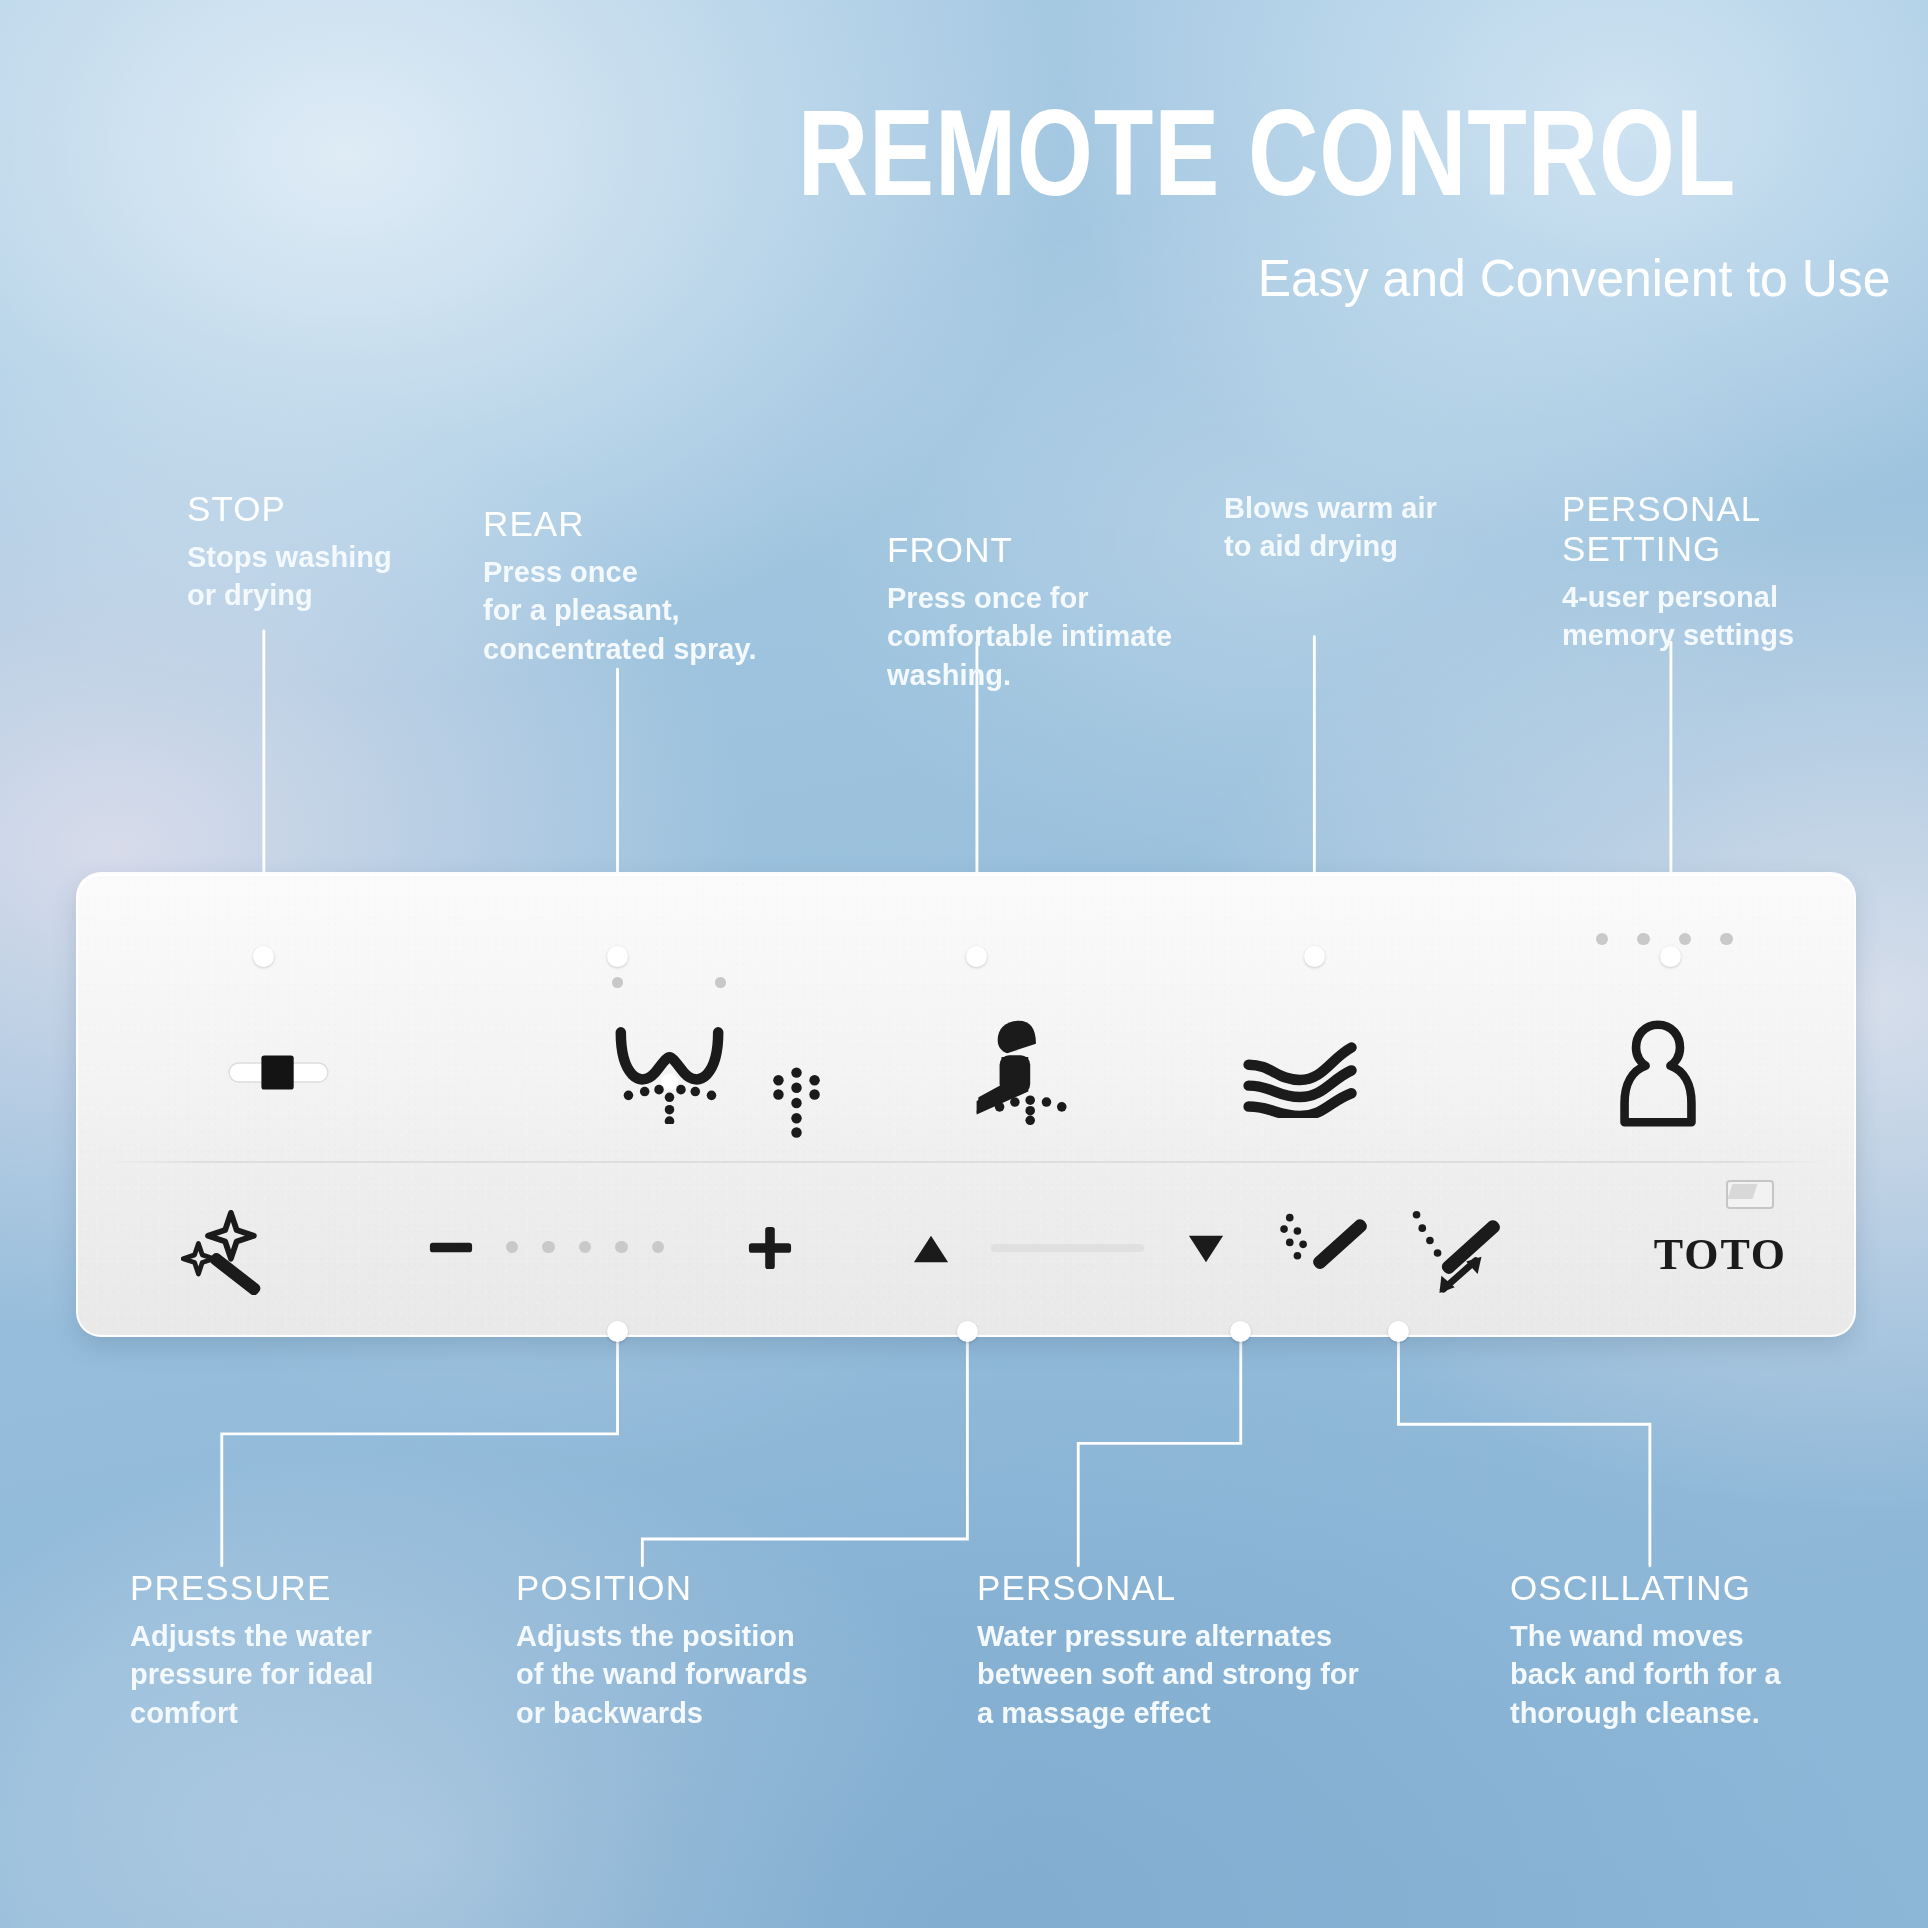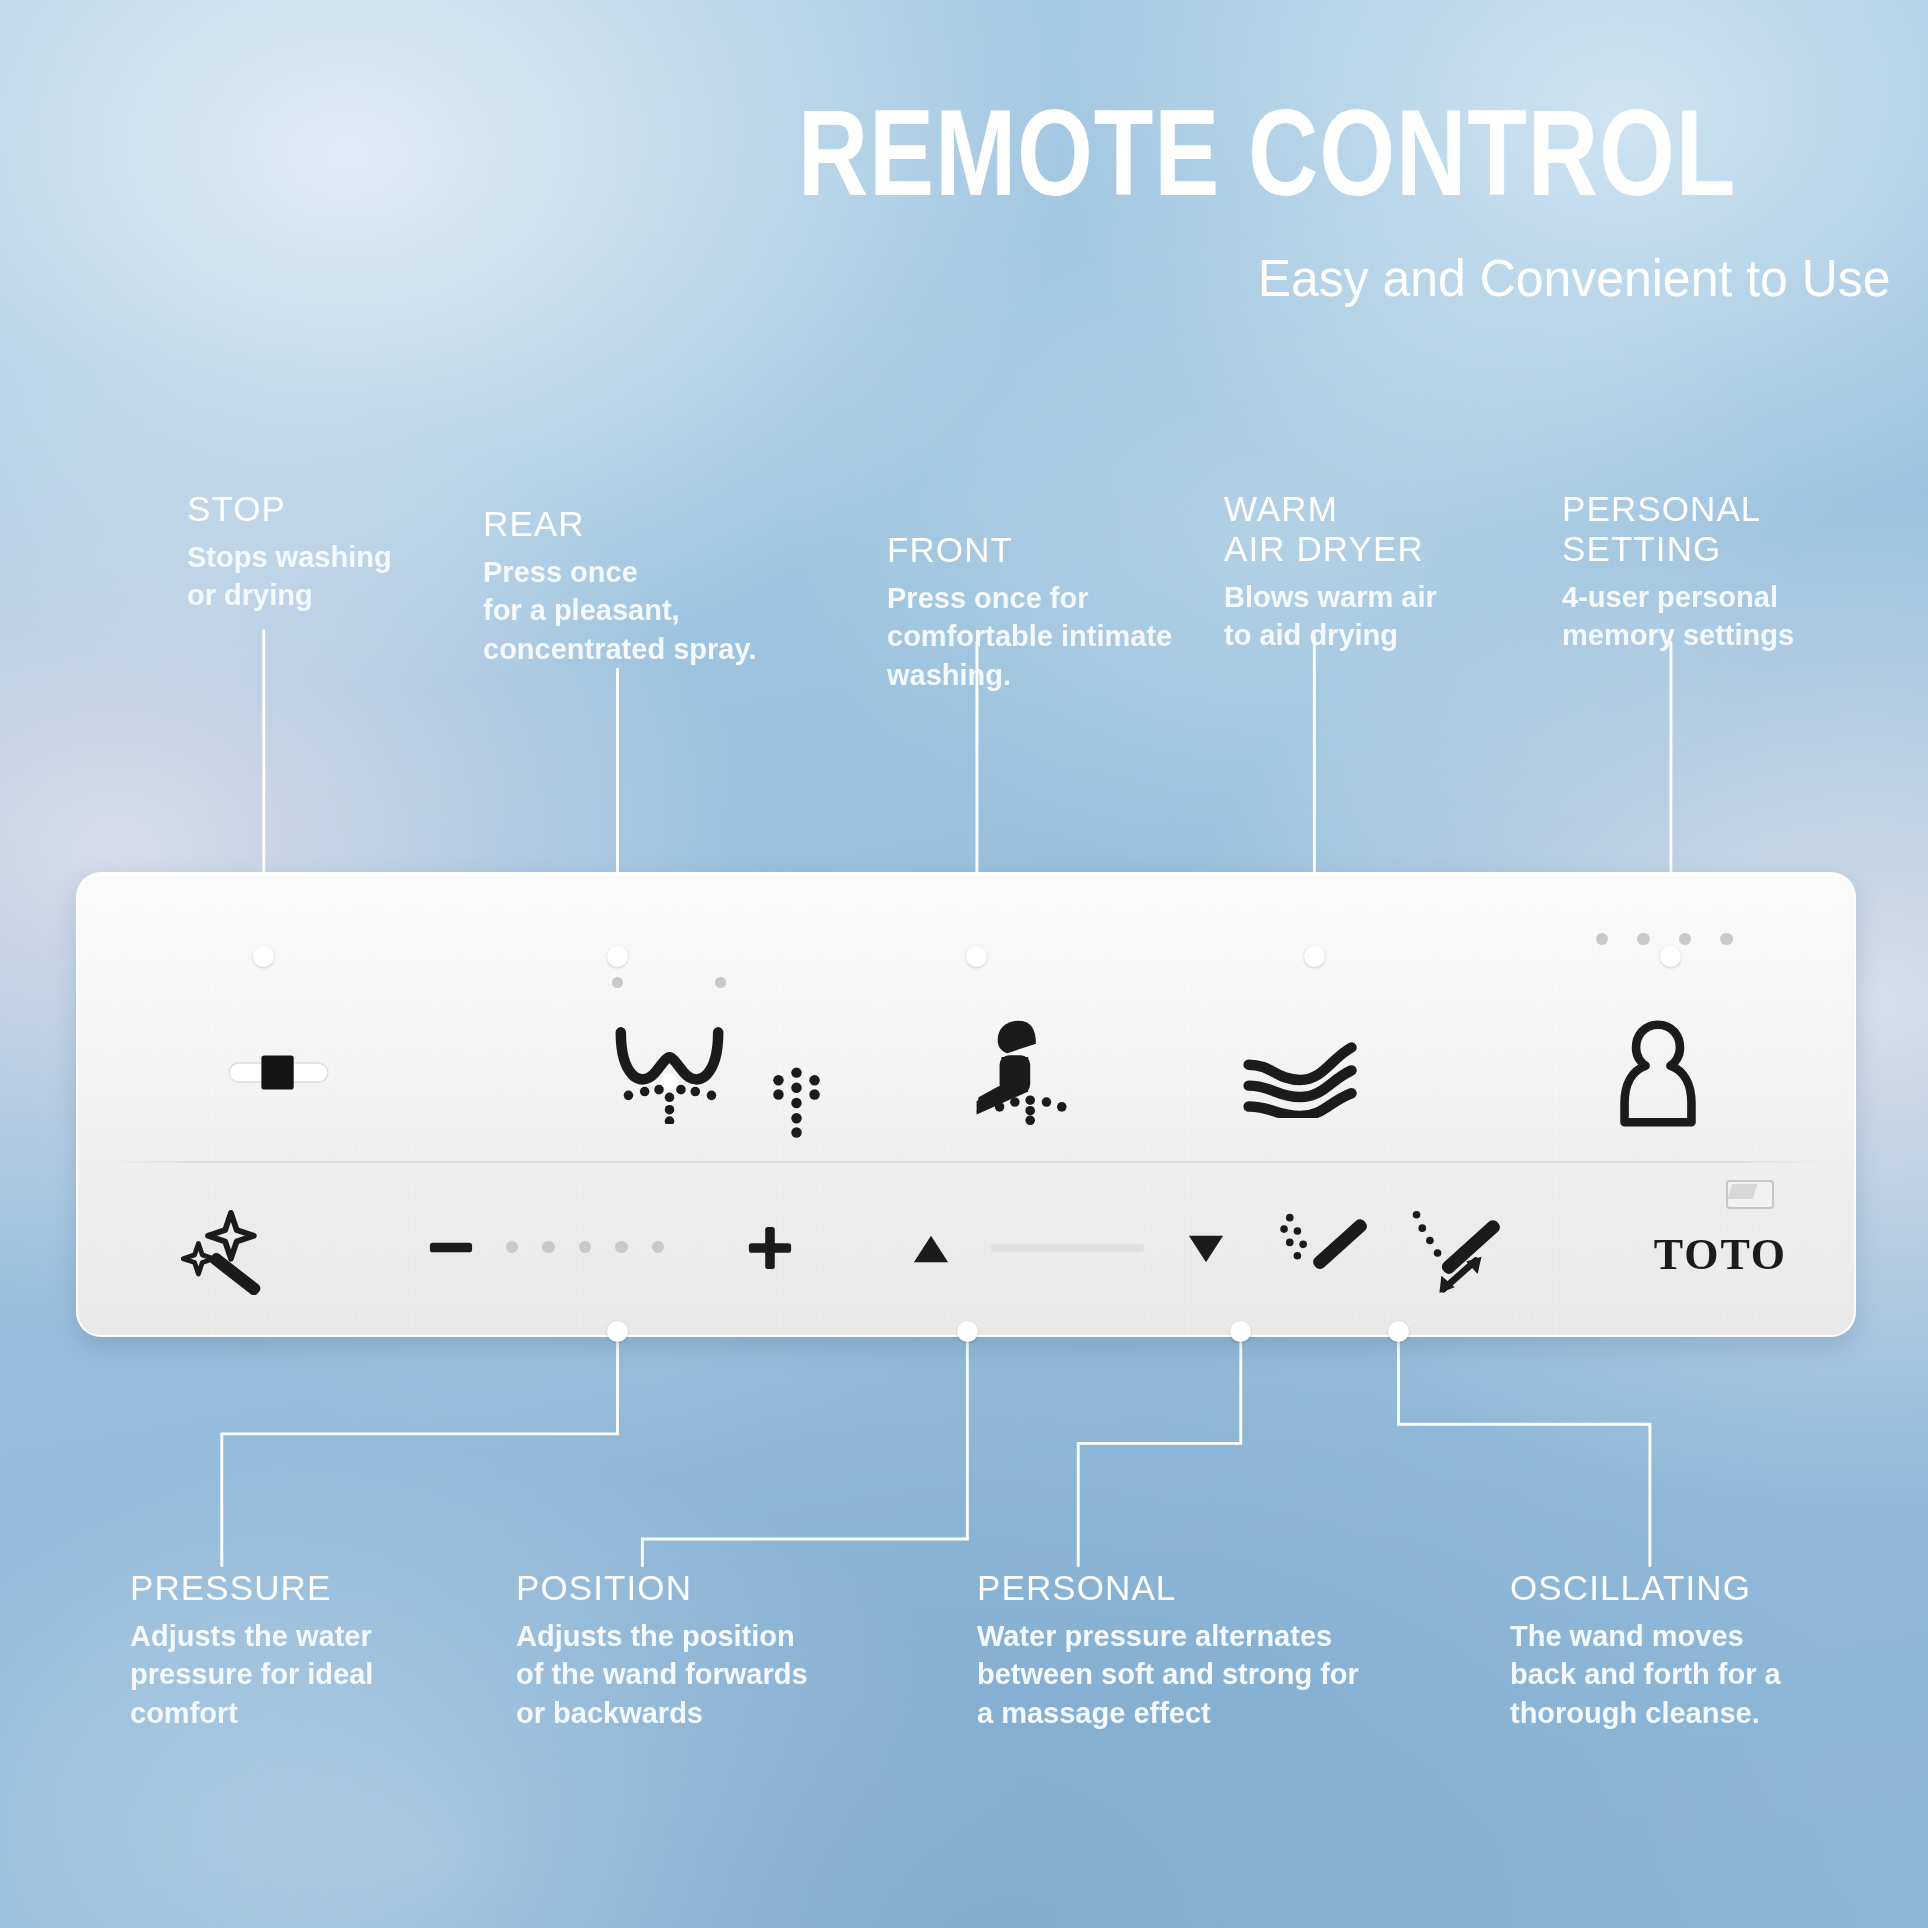--- a/index.html
+++ b/index.html
@@ -145,22 +145,20 @@
 </div>
 
 <div class="label-block" style="left:887px;top:489px;width:325px;margin-top:41px;">
   <p class="label-title">FRONT</p>
   <p class="label-body">Press once for
 comfortable intimate
 washing.</p>
 </div>
 
 <div class="label-block" style="left:1224px;top:489px;width:268px;">
-  <p class="label-title">WARM
-AIR DRYER</p>
   <p class="label-body">Blows warm air
 to aid drying</p>
 </div>
 
 <div class="label-block" style="left:1562px;top:489px;width:268px;">
   <p class="label-title">PERSONAL
 SETTING</p>
   <p class="label-body">4-user personal
 memory settings</p>
 </div>

